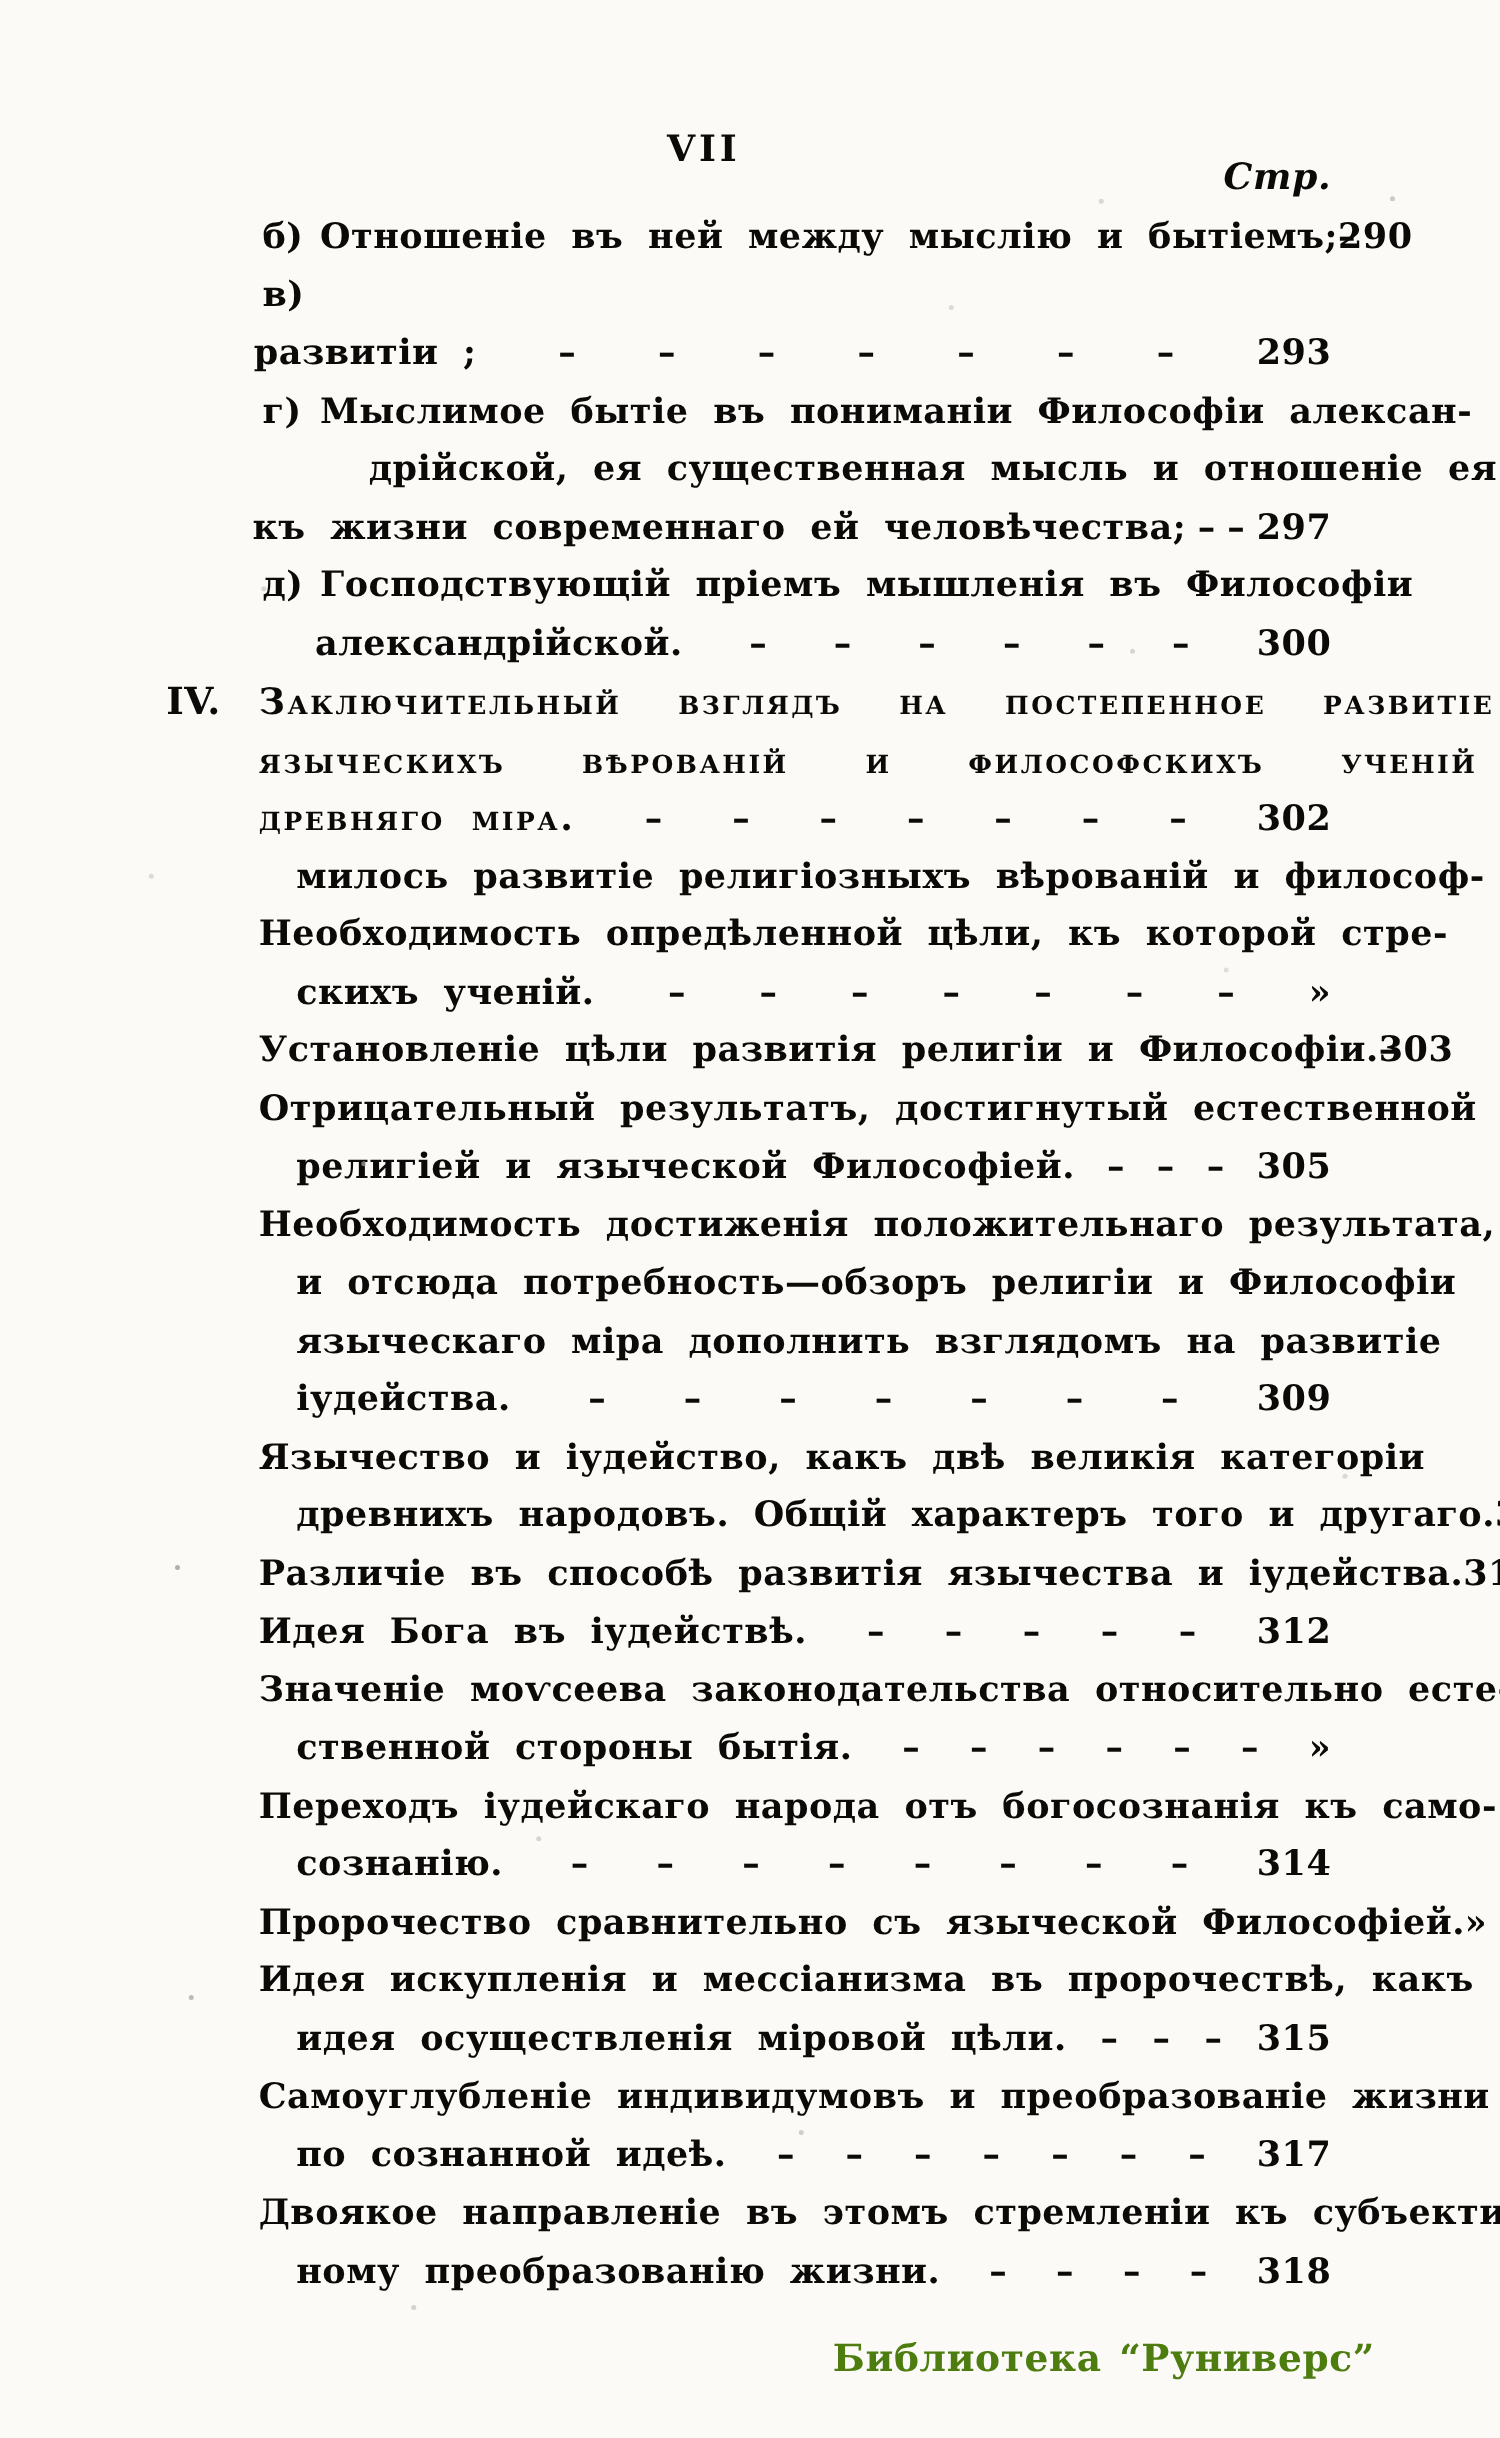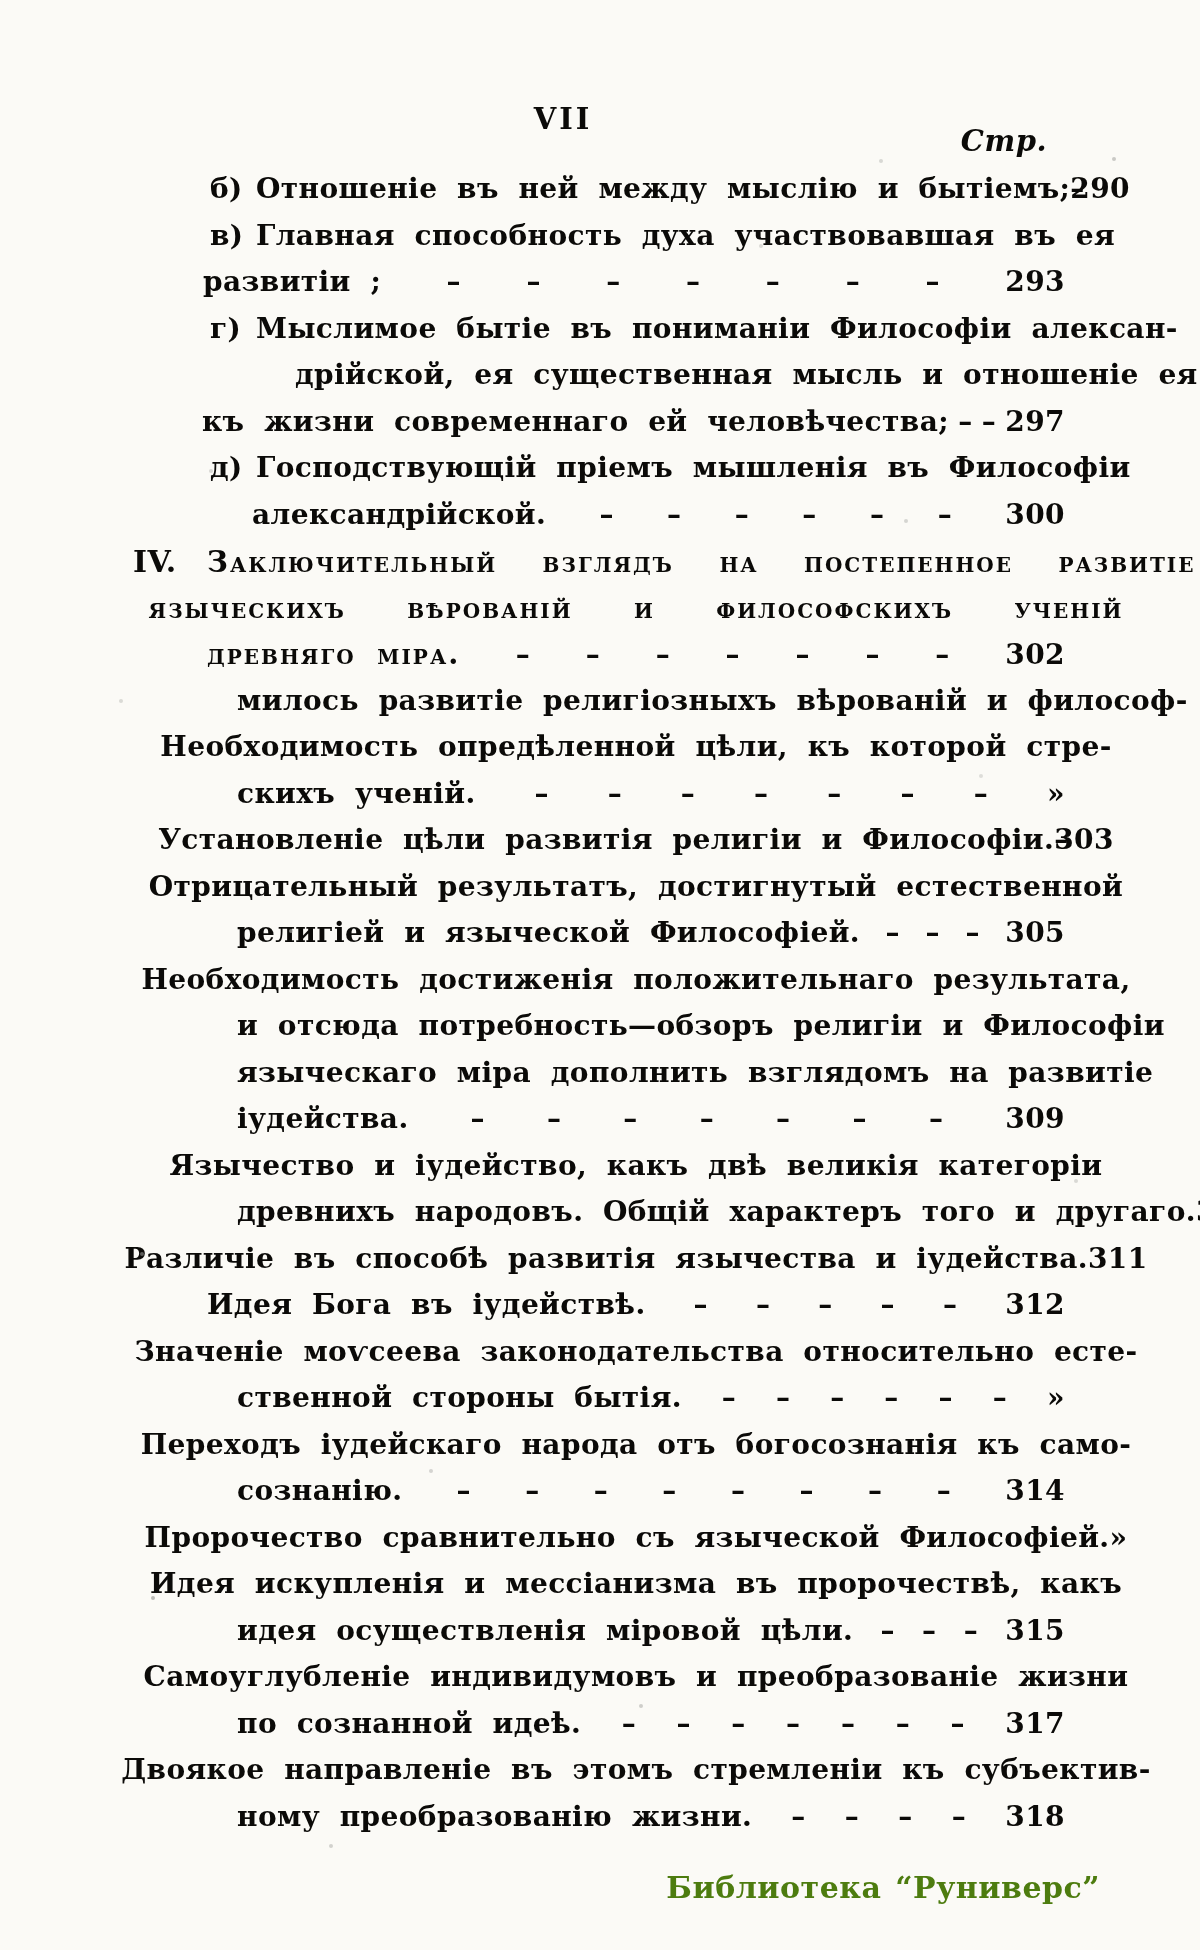--- a/index.html
+++ b/index.html
@@ -8,39 +8,39 @@
     background:#fbfaf6;
     font-family:"DejaVu Serif","Liberation Serif",serif;
     color:#0b0a08;
   }
   
   .roman-header{
     position:absolute;top:102px;left:133px;width:860px;text-align:center;
     font-size:29px;font-weight:bold;letter-spacing:3px;
   }
   .col-header{
-    position:absolute;top:124px;left:115px;width:932px;text-align:right;
+    position:absolute;top:124px;left:133px;width:932px;text-align:right;
     font-style:italic;font-weight:bold;font-size:29px;letter-spacing:.5px;
   }
   
   .toc{position:absolute;left:133px;top:172px;width:932px;}
   .line{
     display:flex;align-items:baseline;height:46.5px;
     font-size:28px;font-weight:bold;white-space:nowrap;
     word-spacing:.34em;letter-spacing:.4px;
   }
   .marker{display:none;flex:none;}
   .line-text{flex:none;}
   .leader{flex:1 1 auto;display:flex;justify-content:space-evenly;align-items:baseline;min-width:0;}
   .leader b{font-weight:bold;}
   .pagenum{flex:none;text-align:right;}
   
   .t-roman{margin-left:0;}
   .t-roman .marker{display:inline-block;width:74px;font-size:30px;font-variant:normal;}
-  .t-roman-cont,.t-roman-cont-wide,.t-entry{margin-left:74px;justify-content:center;}
+  .t-roman-cont,.t-roman-cont-wide,.t-entry{margin-left:74px;}
   .t-entry-cont{margin-left:104px;}
   .t-item{margin-left:77px;}
   .t-item .marker{display:inline-block;width:46px;}
   .t-cont250{margin-left:70px;}
   .t-cont295{margin-left:162px;}
   .t-cont202{margin-left:69px;}
   .t-cont252{margin-left:119px;}
   
   .t-roman .line-text,.t-roman-cont .line-text,.t-roman-cont-wide .line-text{
     font-variant:small-caps;letter-spacing:2px;font-size:29px;
@@ -75,21 +75,20 @@
     <div class="line t-item">
     <span class="marker">б)</span>
     <span class="line-text">Отношеніе въ ней между мыслію и бытіемъ;</span>
     <span class="leader">
         <b>–</b>
       </span>
     <span class="pagenum">290</span>
   </div>
     <div class="line t-item">
     <span class="marker">в)</span>
-    <span class="line-text">Главная способность духа участвовавшая въ ея</span>
     <span class="leader"></span>
     <span class="pagenum"></span>
   </div>
     <div class="line t-cont250">
 
     <span class="line-text">развитіи ;</span>
     <span class="leader">
         <b>–</b>
         <b>–</b>
         <b>–</b>

